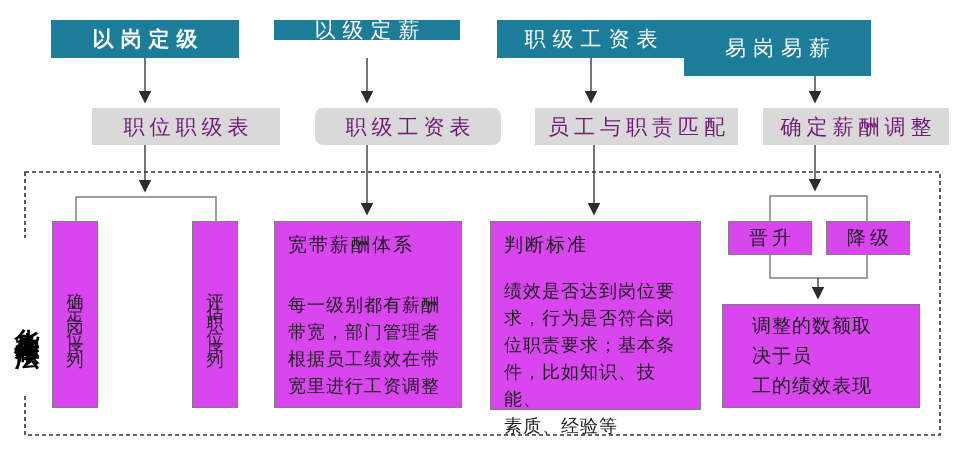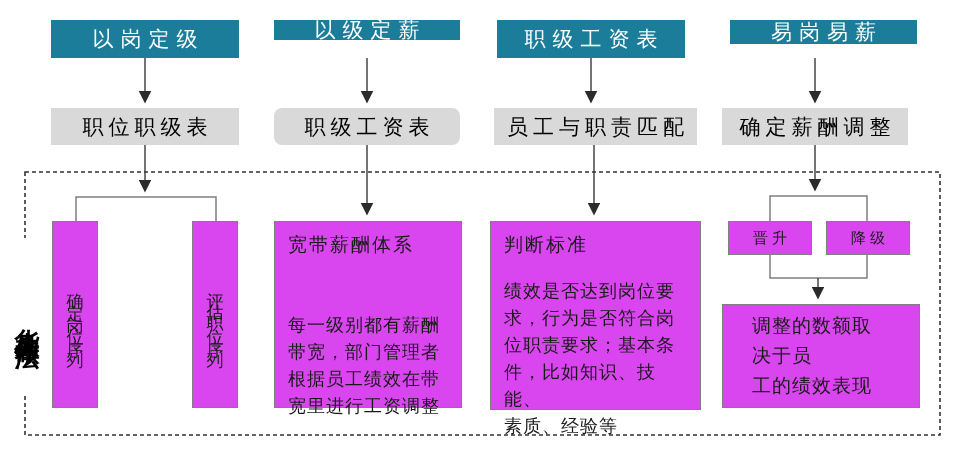--- a/index.html
+++ b/index.html
@@ -16,43 +16,43 @@
   .box{z-index:1;}
   .header-box{
     background:#1c7d9a;
     color:#ffffff;
     display:flex;align-items:center;justify-content:center;
     font-size:21px;letter-spacing:7px;text-indent:7px;
     font-weight:500;
   }
   .sub-box{
     background:#d9d9d9;
-    color:#000000;
+    color:#701a75;
     display:flex;align-items:center;justify-content:center;
-    font-size:21px;letter-spacing:5px;text-indent:5px;
+    font-size:21px;letter-spacing:5px;text-indent:5px;margin-left:41px;
   }
   .outline-box{
     background:#d946ef;
     border:1.5px solid #7f7f7f;
   }
   .vtext{
     writing-mode:vertical-rl;
     display:flex;align-items:center;justify-content:center;
     font-size:17px;letter-spacing:12px;
   }
   .detail-box{padding:10px 13px;}
   .detail-title{font-size:19px;letter-spacing:2px;}
   .detail-body{
-    margin-top:54px;
+    margin-top:34px;
     font-size:18px;line-height:27px;letter-spacing:1px;
     white-space:pre-line;
   }
   .small-box{
     display:flex;align-items:center;justify-content:center;
-    font-size:15px;letter-spacing:4px;text-indent:4px;
+    font-size:19px;letter-spacing:4px;text-indent:4px;
   }
   .result-box{
     display:flex;align-items:center;
     padding:0 29px;
     font-size:19px;line-height:30px;letter-spacing:1px;
     white-space:pre-line;
   }
   .side-label{
     z-index:2;
     background:#ffffff;
@@ -92,24 +92,24 @@
 
     <polyline points="76,221 76,197 216,197 216,221" fill="none" stroke="#7f7f7f" stroke-width="1.5"></polyline>
 
     <polyline points="770,221 770,196 867,196 867,221" fill="none" stroke="#7f7f7f" stroke-width="1.5"></polyline>
 
     <polyline points="770,255 770,278 867,278 867,255" fill="none" stroke="#7f7f7f" stroke-width="1.5"></polyline>
 
     <line x1="818" y1="278" x2="818" y2="297" stroke="#3a3a3a" stroke-width="1.4" marker-end="url(#arr)"></line>
   </svg>
 
-  <div class="abs box header-box" style="left:51px;top:20px;width:188px;height:38px;">以岗定级</div>
+  <div class="abs box header-box" style="left:51px;top:20px;width:188px;height:38px;font-weight:bold;">以岗定级</div>
   <div class="abs box header-box" style="left:274px;top:20px;width:186px;height:20px;">以级定薪</div>
   <div class="abs box header-box" style="left:497px;top:20px;width:188px;height:38px;">职级工资表</div>
-  <div class="abs box header-box" style="left:730px;top:20px;width:187px;height:24px;">易岗易薪</div>
+  <div class="abs box header-box" style="left:684px;top:20px;width:187px;height:56px;">易岗易薪</div>
 
   <div class="abs box sub-box" style="left:51px;top:108px;width:188px;height:37px;">职位职级表</div>
   <div class="abs box sub-box" style="left:274px;top:108px;width:186px;height:37px;border-radius:8px;">职级工资表</div>
   <div class="abs box sub-box" style="left:494px;top:108px;width:203px;height:37px;">员工与职责匹配</div>
   <div class="abs box sub-box" style="left:722px;top:108px;width:186px;height:37px;">确定薪酬调整</div>
 
   <div class="abs side-label" style="left:7px;top:238px;width:40px;height:158px;">华为具体做法</div>
 
   <div class="abs box outline-box vtext" style="left:52px;top:221px;width:46px;height:187px;">确定岗位序列</div>
   <div class="abs box outline-box vtext" style="left:192px;top:221px;width:46px;height:187px;">评估职位序列</div>

